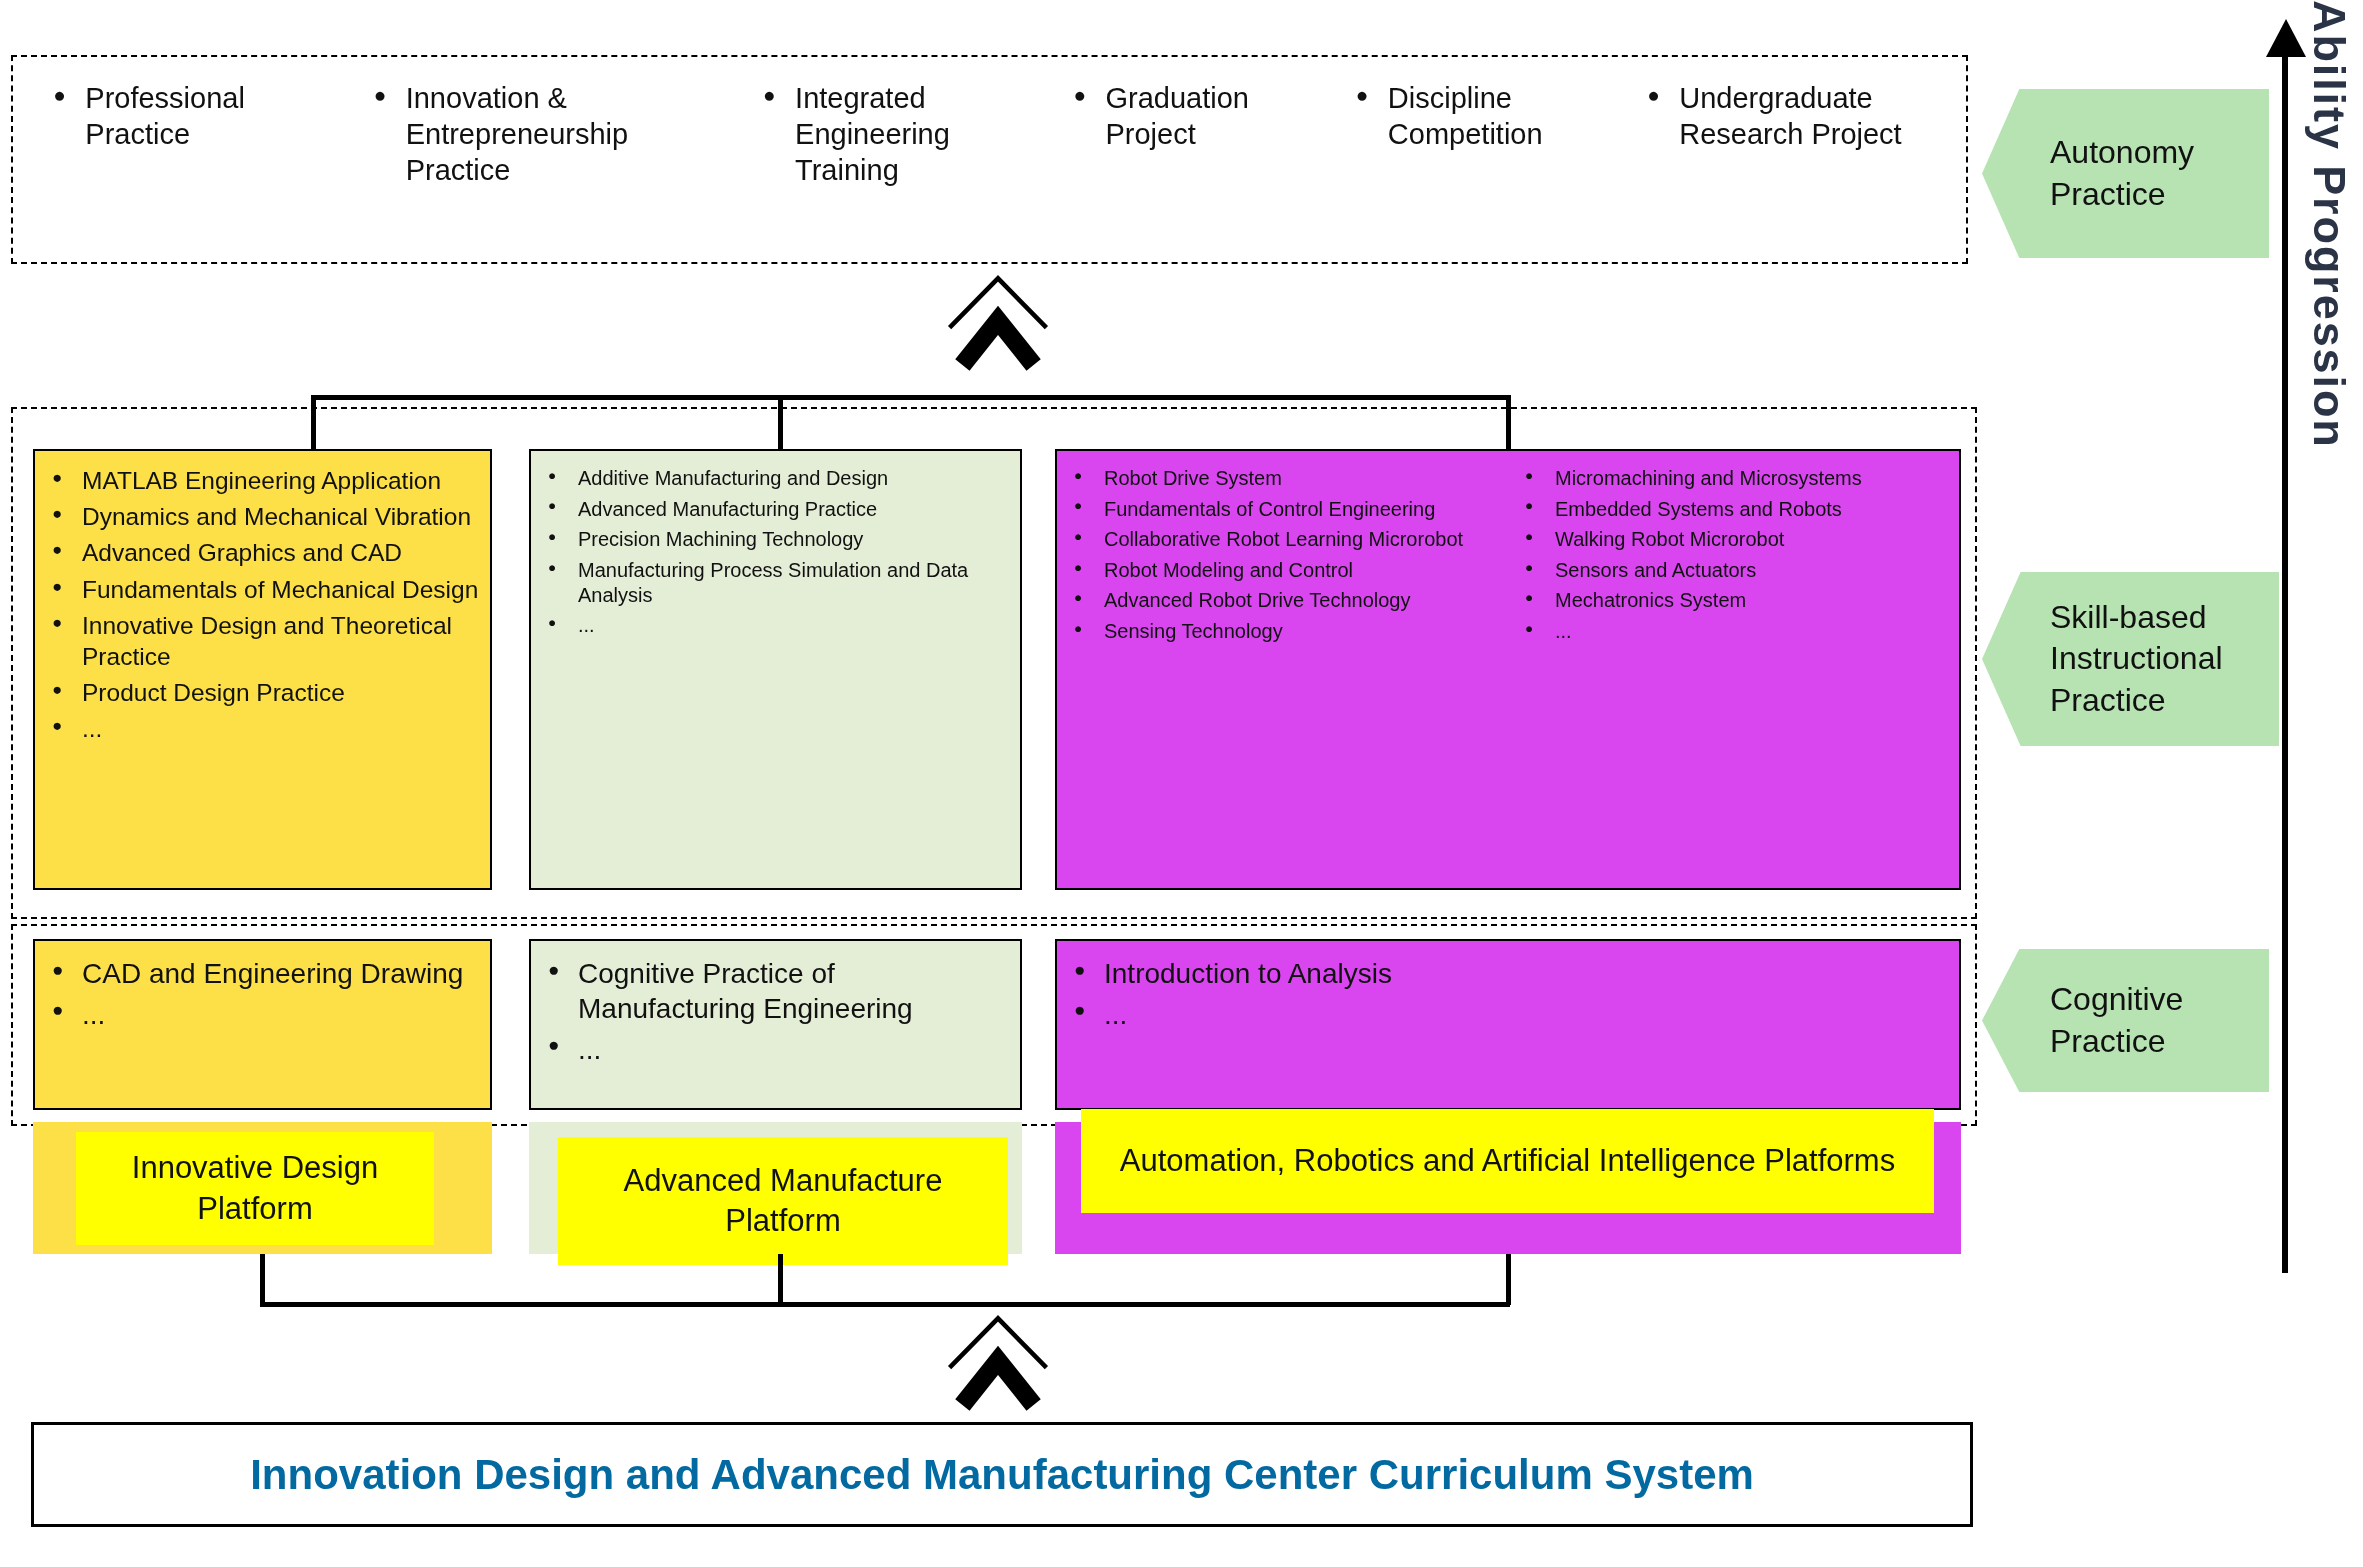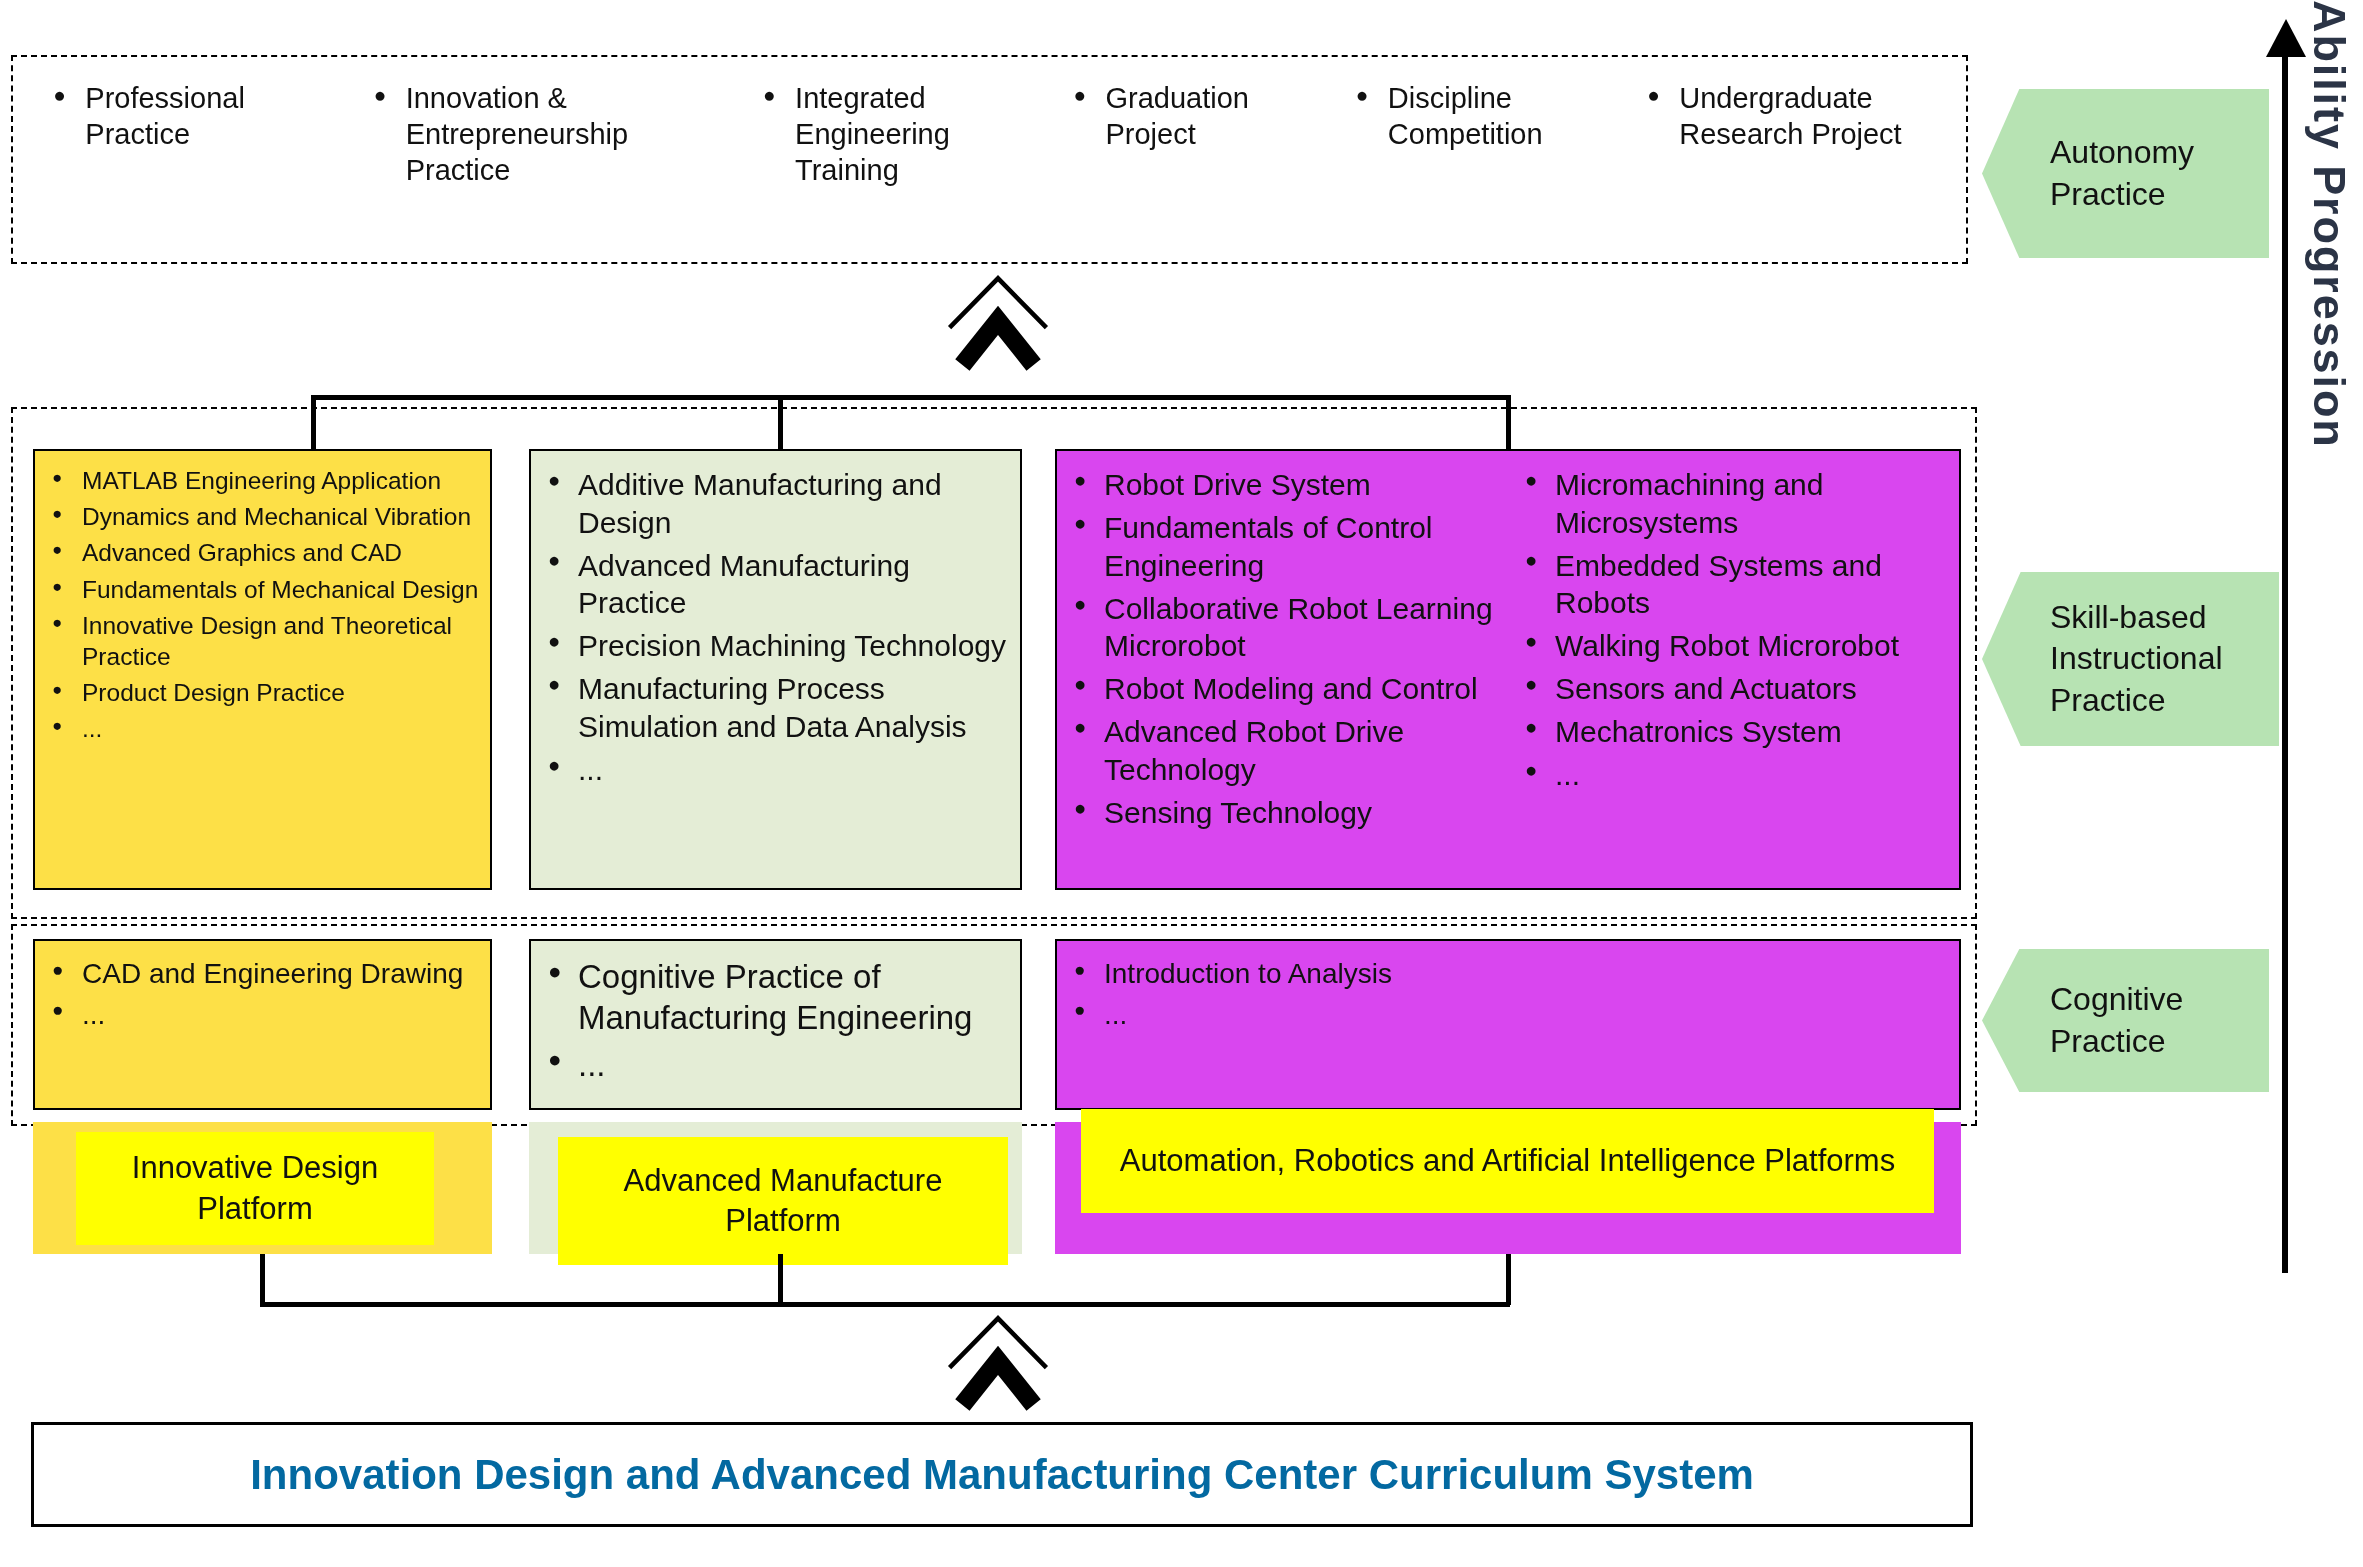--- a/index.html
+++ b/index.html
@@ -27,22 +27,22 @@
 
   .design-cog      { left:33px;   top:939px; width:459px; height:171px; }
   .manufacture-cog { left:529px;  top:939px; width:493px; height:171px; }
   .robotics-cog    { left:1055px; top:939px; width:906px; height:171px; }
 
   
   ul.course { list-style:none; margin:0; padding:15px 9.4px 9.4px 15px; }
   ul.course li { position:relative; padding-left:32px; margin-bottom:5.6px; line-height:1.25; }
   ul.course li::before { content:"●"; position:absolute; left:1.9px; top:1.9px; font-size:0.68em; }
   .fs26 { font-size:24.5px; }
-  .fs27 { font-size:33px; }
-  .fs28 { font-size:30px; }
+  .fs27 { font-size:28px; }
+  .fs28 { font-size:20px; }
   .fs30 { font-size:28px; }
   .col { width:50%; }
 
   
   ul.top-list { list-style:none; margin:0; padding:22.6px 40px 0 40px; display:flex; justify-content:space-between; font-size:29px; line-height:1.25; }
   ul.top-list li { position:relative; padding-left:32px; }
   ul.top-list li::before { content:"●"; position:absolute; left:0; top:2.8px; font-size:0.72em; }
   ul.top-list li:nth-child(1){ width:247px; }
   ul.top-list li:nth-child(2){ width:316px; }
   ul.top-list li:nth-child(3){ width:237px; }

